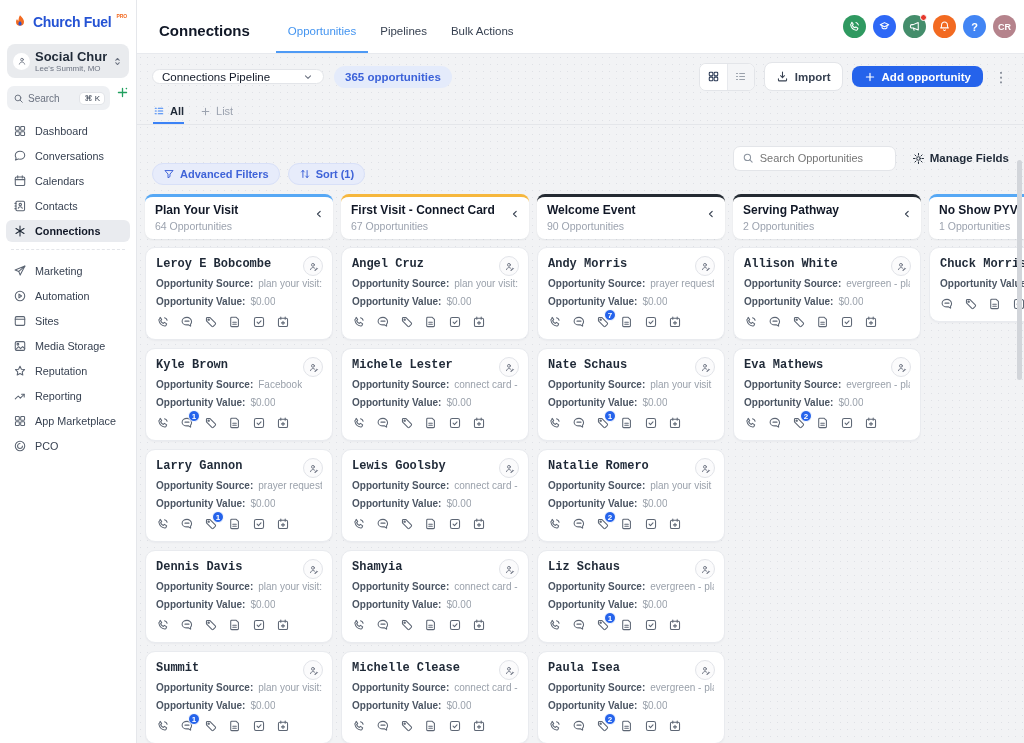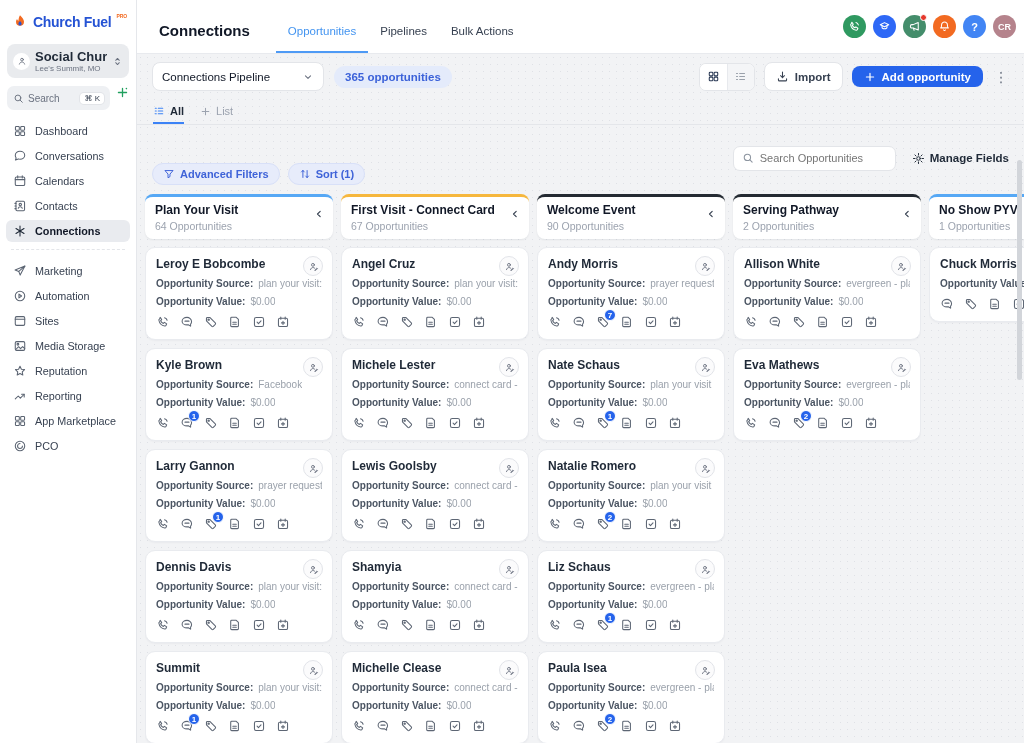--- a/index.html
+++ b/index.html
@@ -35,21 +35,21 @@
   .header-tabs { display:flex; align-items:stretch; }
   .h-tab { display:flex; align-items:center; padding:10px 12px 0; font-size:11.5px; color:#374151; border-bottom:2.5px solid transparent; cursor:pointer; white-space:nowrap; }
   .h-tab.active { color:#4394f0; border-bottom-color:#4e9af5; }
   .circle-buttons { margin-left:auto; display:flex; align-items:center; gap:7px; }
   .cbtn { width:23px; height:23px; border-radius:50%; color:#fff; display:flex; align-items:center; justify-content:center; font-size:11px; font-weight:700; position:relative; cursor:pointer; flex:none; }
   .cbtn .dot { position:absolute; top:-1px; right:-1px; width:7px; height:7px; border-radius:50%; background:#e5372b; border:1.5px solid #fff; }
 
   .content { flex:1; min-height:0; display:flex; flex-direction:column; background:#f2f3f5; background-image:radial-gradient(#dfe1e6 .8px, transparent .9px); background-size:7px 7px; }
 
   .toolbar { display:flex; align-items:center; gap:10px; padding:8px 14px 8px 15px; flex:none; }
-  .select { width:172px; height:29px; background:#fff; border:1px solid #e3e5e9; border-radius:8px; display:flex; align-items:center; justify-content:space-between; padding:0 9px; font-size:11.5px; color:#111827; cursor:pointer; }
+  .select { width:172px; height:15px; background:#fff; border:1px solid #e3e5e9; border-radius:8px; display:flex; align-items:center; justify-content:space-between; padding:0 9px; font-size:11.5px; color:#111827; cursor:pointer; }
   .select .sel-chev { color:#6b7280; display:flex; }
   .count-pill { background:#e4ebfb; color:#3c62d9; font-size:11.5px; font-weight:600; border-radius:14px; padding:5px 11px; }
   .toolbar-right { margin-left:auto; display:flex; align-items:center; gap:9px; }
   .segmented { display:flex; background:#fff; border:1px solid #e3e5e9; border-radius:7px; overflow:hidden; }
   .seg { width:27px; height:26px; display:flex; align-items:center; justify-content:center; cursor:pointer; }
   .seg.active { color:#2b3a55; background:#fff; }
   .seg.inactive { color:#9aa1ab; background:#f4f5f7; border-left:1px solid #e7e9ed; }
   .btn-import { height:29px; background:#fff; border:1px solid #e3e5e9; border-radius:8px; display:flex; align-items:center; gap:6px; padding:0 11px; font-size:11.5px; font-weight:600; color:#374151; cursor:pointer; }
   .btn-add { height:21px; background:#2563eb; color:#fff; border:none; border-radius:8px; display:flex; align-items:center; gap:6px; padding:0 12px; font-size:11.5px; font-weight:600; cursor:pointer; }
   .kebab { color:#6b7280; font-size:14px; cursor:pointer; padding:0 2px; }
@@ -69,21 +69,21 @@
 
   
   .board { flex:1; min-height:0; display:flex; gap:8px; padding:2px 0 0 8px; overflow:hidden; }
   .column { width:188px; flex:none; display:flex; flex-direction:column; min-height:0; }
   .col-header { background:#fff; border-radius:8px; border-top:3px solid #ccc; padding:6px 10px 7px; box-shadow:0 1px 2px rgba(16,24,40,.07); position:relative; margin-bottom:8px; flex:none; }
   .col-title { font-size:12px; font-weight:700; color:#111827; white-space:nowrap; overflow:hidden; padding-right:14px; }
   .col-count { font-size:10.5px; color:#9ca3af; margin-top:3px; }
   .col-collapse { position:absolute; right:8px; top:11px; color:#374151; cursor:pointer; display:flex; }
   .cards { flex:1; min-height:0; display:flex; flex-direction:column; gap:8px; overflow:hidden; }
   .card { background:#fff; border:1px solid #e9ebef; border-radius:10px; padding:9px 10px 10px; box-shadow:0 1px 2px rgba(16,24,40,.04); position:relative; flex:none; cursor:pointer; }
-  .card-name { font-size:12px; font-weight:700; color:#1f2937; white-space:nowrap; overflow:hidden; padding-right:24px; }
+  .card-name { font-size:12px; font-weight:700; color:#1f2937; white-space:nowrap; overflow:hidden; padding-right:24px;font-family:Liberation Mono, monospace; }
   .assign-btn { position:absolute; top:8px; right:9px; width:20px; height:20px; border-radius:50%; border:1px solid #e2e4e9; background:#fbfbfc; color:#6b7280; display:flex; align-items:center; justify-content:center; cursor:pointer; }
   .crow { display:flex; gap:5px; align-items:baseline; font-size:10px; margin-top:7px; white-space:nowrap; overflow:hidden; }
   .lbl { color:#4b5563; font-weight:700; flex:none; }
   .val { color:#9aa1ab; overflow:hidden; text-overflow:clip; }
   .cicons { display:flex; gap:10px; margin-top:8px; color:#5d6674; }
   .cicon { position:relative; width:14px; height:14px; display:flex; cursor:pointer; flex:none; }
   .nbadge { position:absolute; top:-6px; right:-6px; min-width:12px; height:12px; border-radius:7px; background:#2563eb; color:#fff; font-size:8px; font-weight:700; display:flex; align-items:center; justify-content:center; padding:0 2px; border:1.5px solid #fff; }
 
   .v-scroll { position:absolute; right:2px; top:160px; width:5px; height:220px; border-radius:3px; background:#d2d5da; }
   svg { display:block; }

